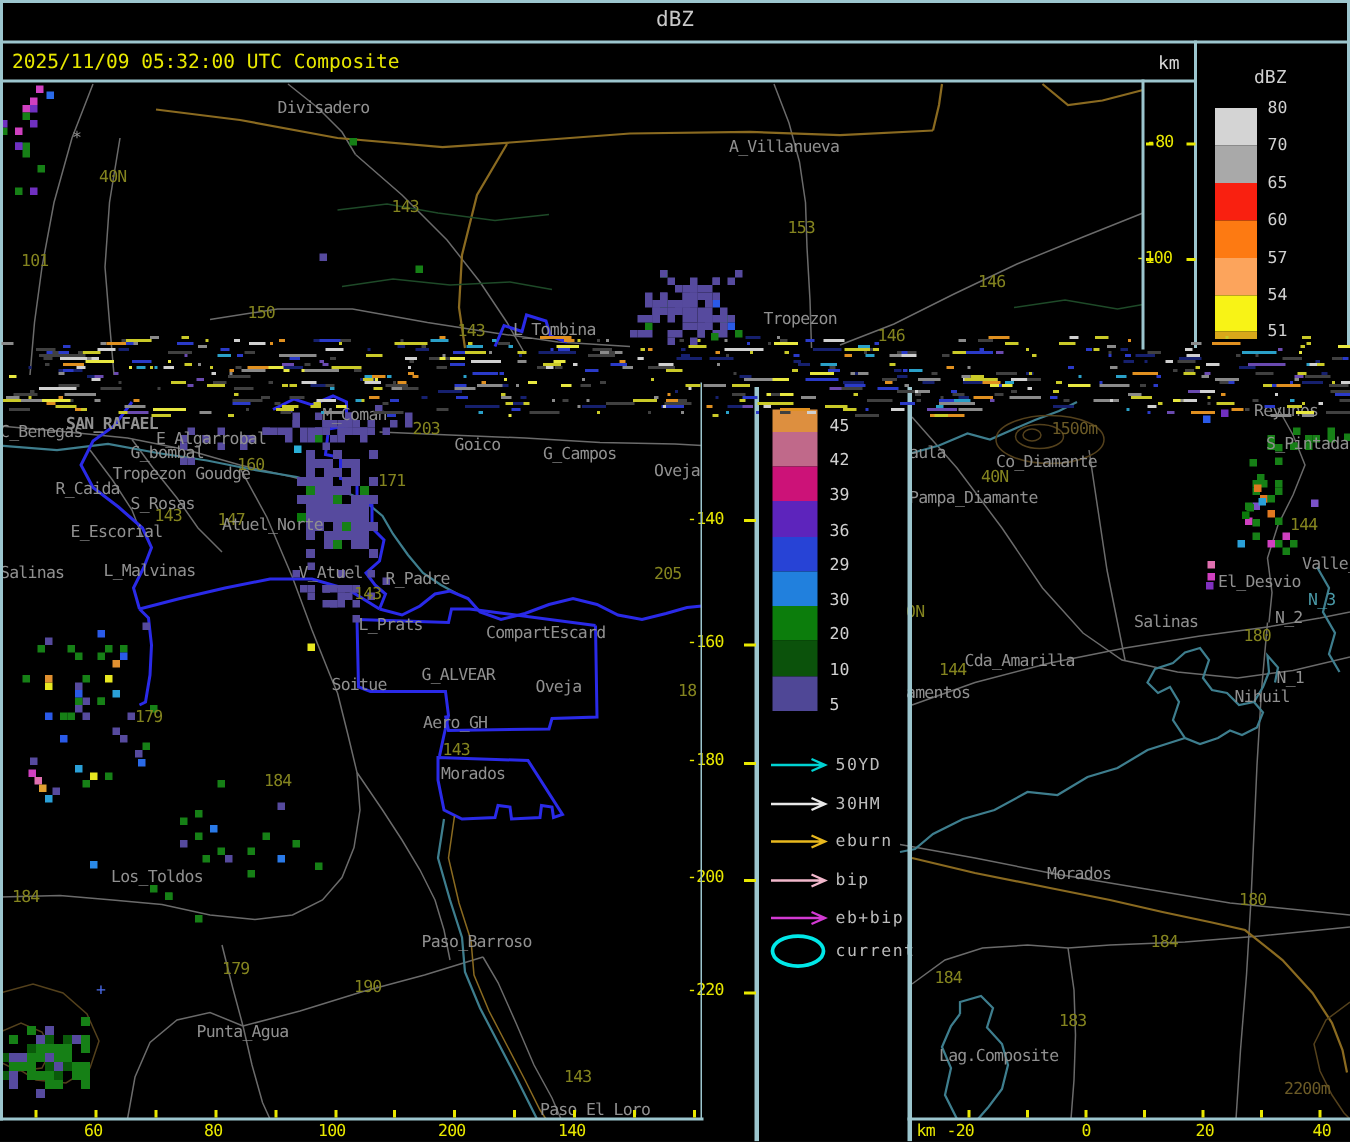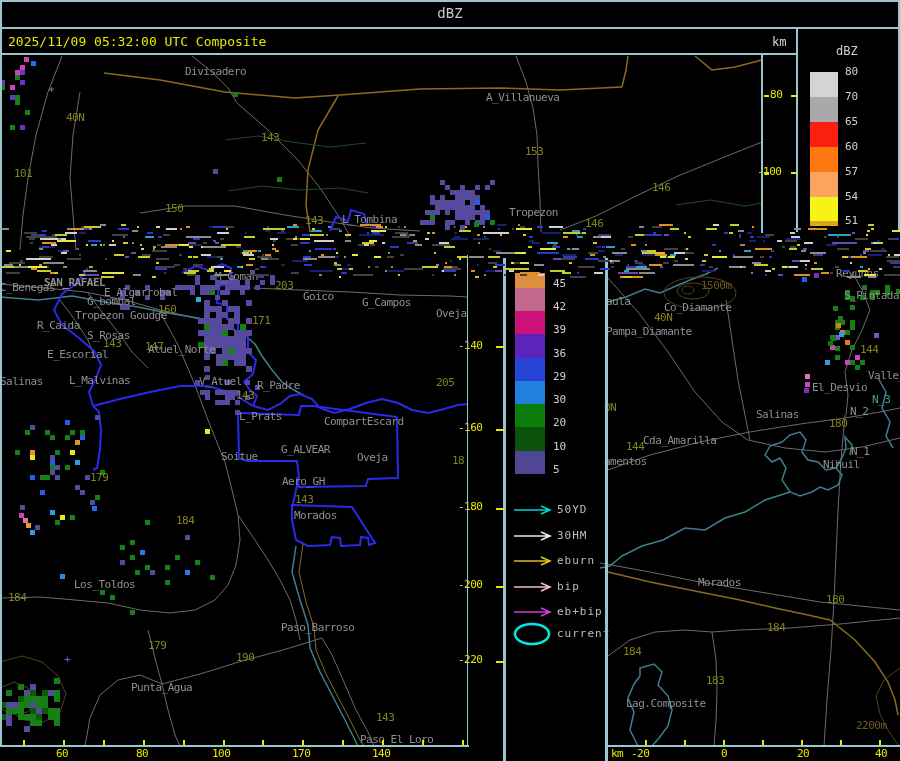--- a/index.html
+++ b/index.html
@@ -740,21 +740,21 @@
       <div class="lab c-axis" style="left: 764px; top: 89px;">-80</div>
       <div class="lab c-axis" style="left: 757px; top: 166px;">-100</div>
       <div class="lab c-axis" style="left: 458px; top: 340px;">-140</div>
       <div class="lab c-axis" style="left: 458px; top: 422px;">-160</div>
       <div class="lab c-axis" style="left: 458px; top: 501px;">-180</div>
       <div class="lab c-axis" style="left: 458px; top: 579px;">-200</div>
       <div class="lab c-axis" style="left: 458px; top: 654px;">-220</div>
       <div class="lab c-axis" style="left: 56px; top: 748px;">60</div>
       <div class="lab c-axis" style="left: 136px; top: 748px;">80</div>
       <div class="lab c-axis" style="left: 212px; top: 748px;">100</div>
-      <div class="lab c-axis" style="left: 292px; top: 748px;">170</div>
+      <div class="lab c-axis" style="left: 292px; top: 748px;">200</div>
       <div class="lab c-axis" style="left: 372px; top: 748px;">140</div>
       <div class="lab c-axis" style="left: 611px; top: 748px;">km</div>
       <div class="lab c-axis" style="left: 631px; top: 748px;">-20</div>
       <div class="lab c-axis" style="left: 721px; top: 748px;">0</div>
       <div class="lab c-axis" style="left: 797px; top: 748px;">20</div>
       <div class="lab c-axis" style="left: 875px; top: 748px;">40</div>
     </div>
   <div id="scales">
       <div class="blk" style="left: 810px; top: 72px; width: 28px; height: 25px; background: rgb(212, 212, 212);"></div>
       <div class="scale-lab" style="left: 845px; top: 66px;">80</div>

